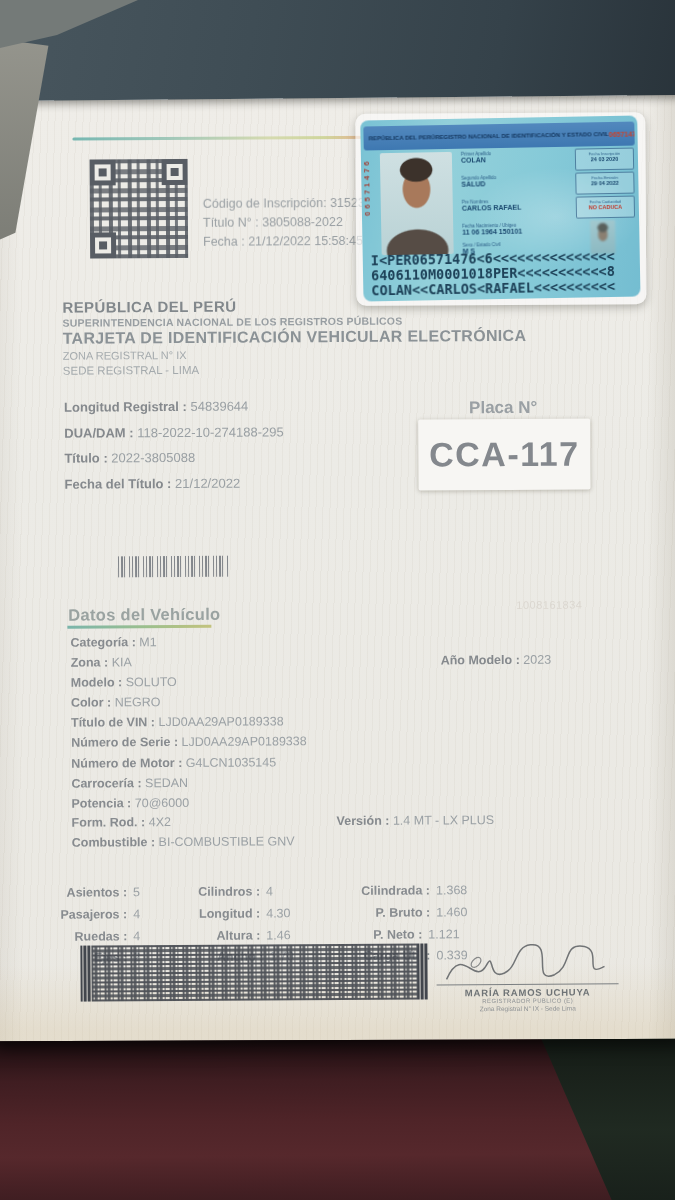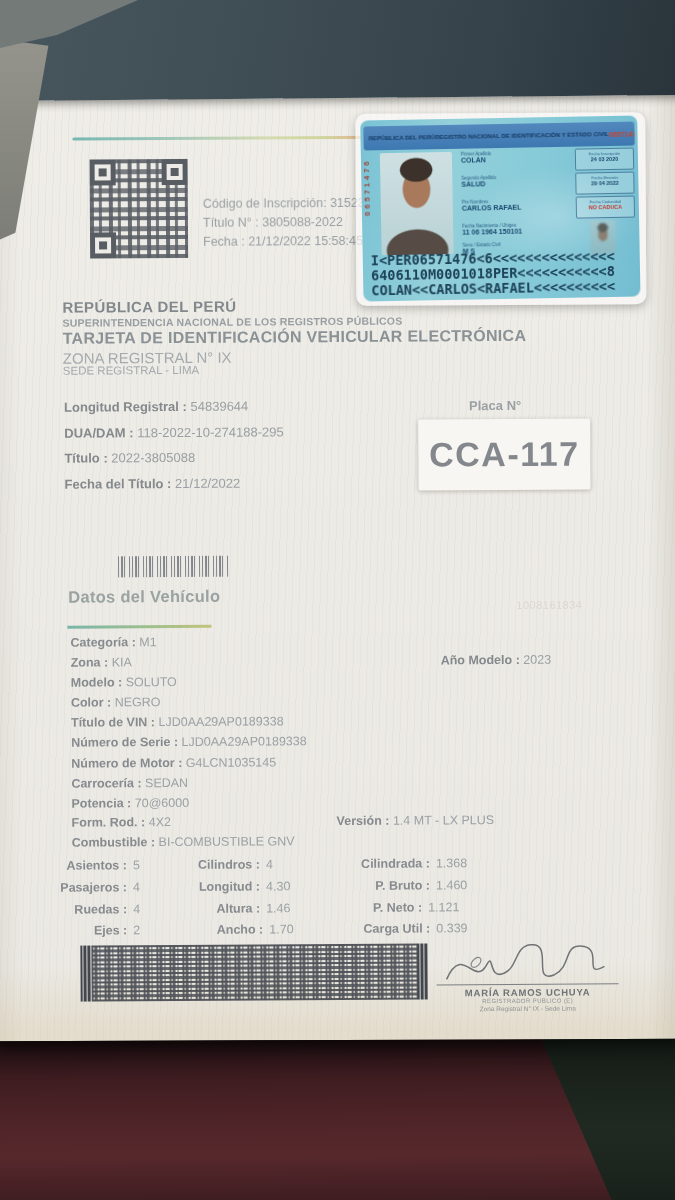--- a/index.html
+++ b/index.html
@@ -84,47 +84,47 @@
       radial-gradient(8px 11px at 50% 42%,#8d6850 58%,rgba(0,0,0,0) 64%),
       linear-gradient(180deg,#aac8cc,#90b6bc);}
   .mrz{position:absolute;left:8px;bottom:3px;width:264px;overflow:hidden;
     font-family:"DejaVu Sans Mono",monospace;font-size:13.5px;line-height:15px;font-weight:600;
     color:#1d4158;letter-spacing:0;filter:blur(.35px);white-space:nowrap;}
 
   
   .h1{left:64px;top:297px;font-size:15px;font-weight:bold;color:#82888c;letter-spacing:.4px;}
   .h2{left:64px;top:315px;font-size:10.5px;font-weight:bold;color:#989ea2;letter-spacing:.2px;}
   .h3{left:64px;top:328px;font-size:16px;font-weight:bold;color:#8b9296;letter-spacing:.3px;}
-  .h4{left:64px;top:348px;font-size:15px;color:#a4aaad;}
+  .h4{left:64px;top:348px;font-size:11px;color:#a4aaad;}
   .h5{left:64px;top:363px;font-size:11.5px;color:#a4aaad;}
 
   .rrow{left:65px;white-space:nowrap;font-size:13px;}
   .lbl{font-weight:bold;color:#85898d;}
   .val{color:#9aa0a4;}
 
-  .placa-lbl{left:470px;top:399px;font-size:13px;font-weight:bold;color:#9aa0a4;}
+  .placa-lbl{left:470px;top:399px;font-size:17px;font-weight:bold;color:#9aa0a4;}
   .placa-box{left:419px;top:420px;width:172px;height:71px;background:#f7f6f3;border-radius:2px;
     box-shadow:0 1px 4px rgba(120,115,100,.45);display:flex;align-items:center;justify-content:center;}
   .placa-val{font-size:34px;font-weight:bold;color:#84888d;letter-spacing:1.5px;}
 
   .bc1{left:118px;top:555px;width:112px;height:21px;opacity:.8;filter:blur(.2px);
     background:repeating-linear-gradient(90deg,#6a6f76 0 1px,rgba(0,0,0,0) 1px 3px,#6a6f76 3px 5px,rgba(0,0,0,0) 5px 6px,#6a6f76 6px 7px,rgba(0,0,0,0) 7px 11px,#6a6f76 11px 12px,rgba(0,0,0,0) 12px 14px);}
 
-  .sec-title{left:68px;top:586px;font-size:16.5px;font-weight:bold;color:#9aa3a1;letter-spacing:.3px;}
+  .sec-title{left:68px;top:604px;font-size:16.5px;font-weight:bold;color:#9aa3a1;letter-spacing:.3px;}
   .sec-line{left:67px;top:624px;width:144px;height:2.5px;
     background:linear-gradient(90deg,#7ab5ab 0%,#9cbf8d 55%,#c3c37e 100%);}
   .watermark{left:516px;top:600px;font-size:11px;color:#dbd7d0;letter-spacing:.5px;}
 
   .vrow{left:70px;white-space:nowrap;font-size:12.5px;}
   .vrow .lbl,.srow .lbl{font-weight:bold;color:#878b8f;}
   .vrow .val,.srow .val{color:#9ba1a5;}
   .rside{white-space:nowrap;font-size:12.5px;}
 
   .srow{white-space:nowrap;font-size:12.5px;}
-  .srow .sl{display:inline-block;text-align:right;font-weight:bold;color:#878b8f;}
+  .srow .sl{display:inline-block;text-align:right;font-weight:bold;color:#878b8f;margin-top:27px;}
   .w1{width:92px}.w2{width:95px}.w3{width:100px}
   .srow .val{margin-left:6px;}
 
   .bc2{left:78px;top:944px;width:347px;height:56px;filter:blur(.3px);
     background-color:rgba(0,0,0,0);}
   .bc2 .mid{position:absolute;left:11px;right:10px;top:0;bottom:0;opacity:.92;
     background:
       repeating-linear-gradient(0deg,rgba(66,70,77,.95) 0 2px,rgba(0,0,0,0) 2px 4px,rgba(66,70,77,.85) 4px 7px,rgba(0,0,0,0) 7px 9px),
       repeating-linear-gradient(90deg,rgba(66,70,77,.9) 0 2px,rgba(0,0,0,0) 2px 3px,rgba(66,70,77,.85) 3px 6px,rgba(0,0,0,0) 6px 8px,rgba(66,70,77,.9) 8px 9px,rgba(0,0,0,0) 9px 13px);}
   .bc2 .sb{position:absolute;top:0;bottom:0;width:10px;

